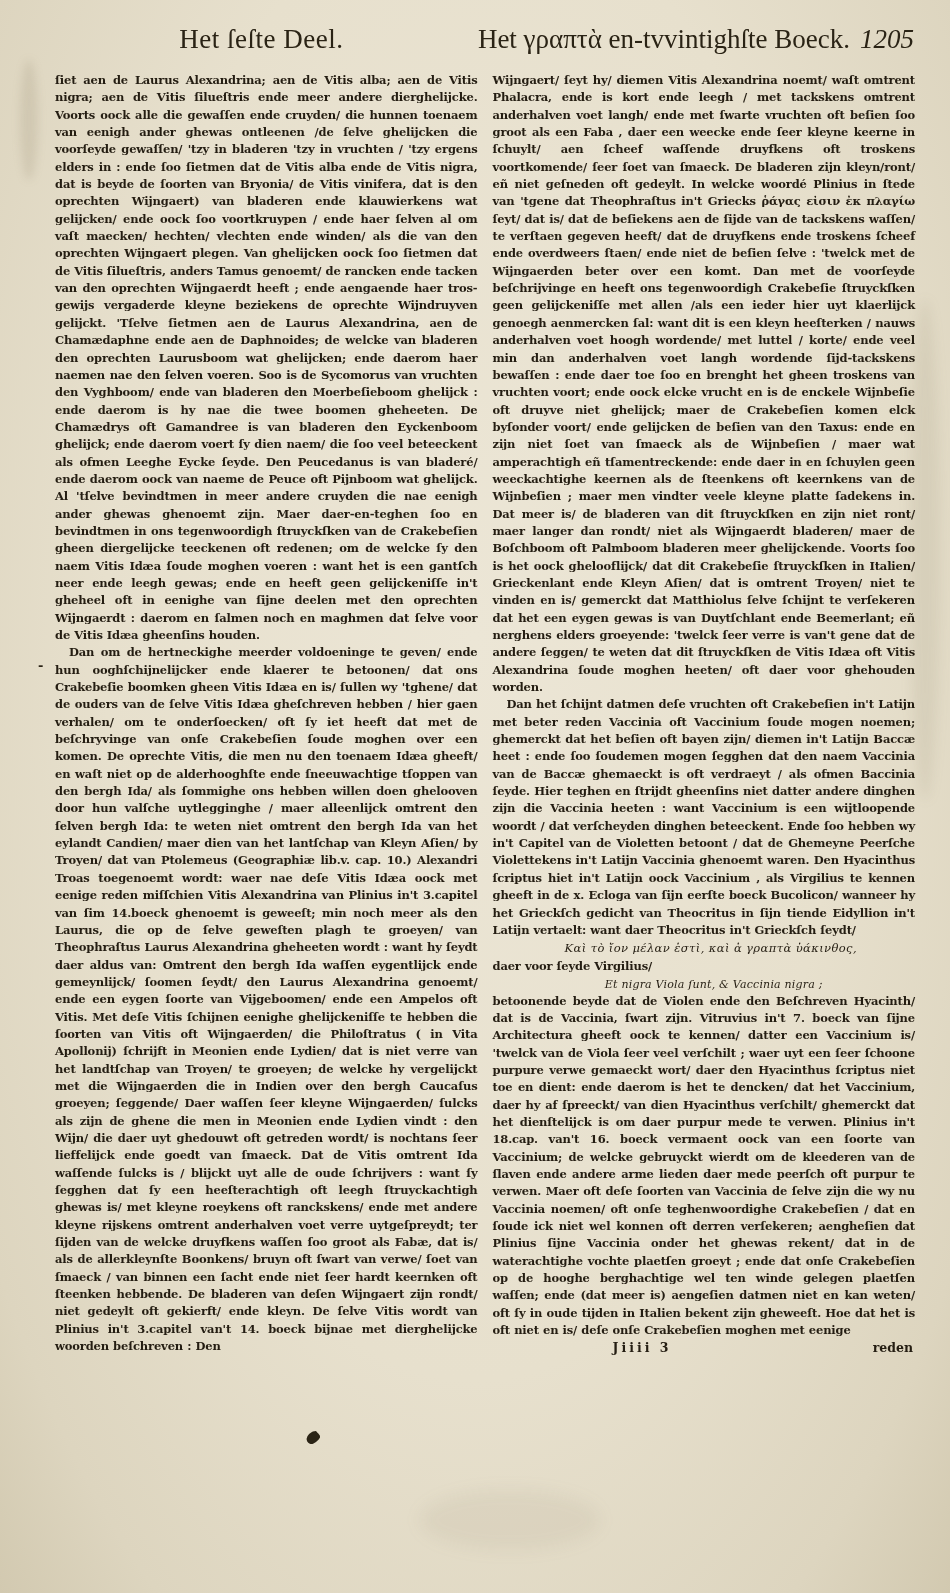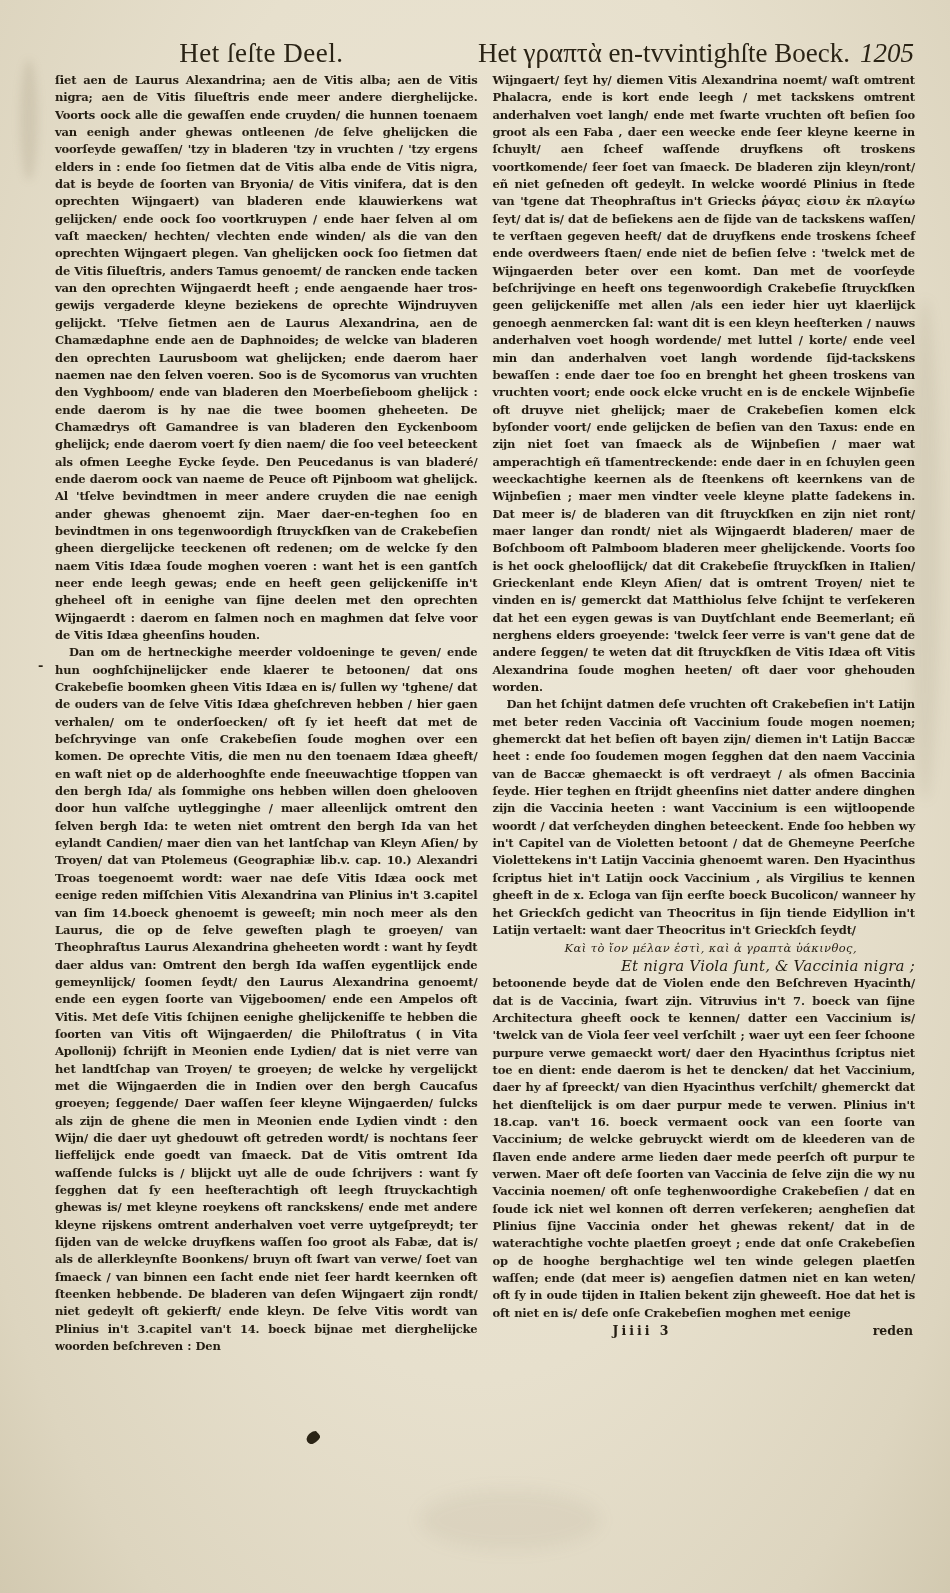--- a/index.html
+++ b/index.html
@@ -12,21 +12,21 @@
     overflow:hidden;
     font-family:"DejaVu Serif","Liberation Serif",serif;
     color:#241d12;
   }
   .stain{position:absolute;border-radius:50%;pointer-events:none;}
   .stain.s1{left:20px;top:60px;width:18px;height:120px;background:rgba(120,105,80,.14);filter:blur(4px);}
   .stain.s2{left:910px;top:300px;width:30px;height:500px;background:rgba(120,105,80,.10);filter:blur(6px);}
   .stain.s3{left:420px;top:1490px;width:180px;height:60px;background:rgba(130,115,88,.08);filter:blur(8px);}
 
   .header{
-    position:absolute;top:38px;left:55px;right:36px;
+    position:absolute;top:24px;left:55px;right:36px;
     display:flex;align-items:baseline;
     font-family:"Liberation Serif","DejaVu Serif",serif;
     font-size:27px;color:#2a2315;
   }
   .header .left-title{width:420px;text-align:center;letter-spacing:.5px;}
   .header .right-title{flex:1;text-align:left;padding-left:10px;white-space:nowrap;}
   .header .pagenum{padding-left:10px;font-style:italic;}
 
   .columns{
     position:absolute;top:72px;left:55px;right:35px;bottom:110px;
@@ -43,23 +43,23 @@
   }
   .indent{text-indent:14px;}
   .greek-line{
     font-weight:normal;font-style:italic;
     font-size:11.5px;line-height:19px;
     padding-left:14px;letter-spacing:.4px;
     text-align:center;
   }
   .latin-line{
     font-weight:normal;font-style:italic;
-    font-size:15px;line-height:17px;
+    font-size:11px;line-height:17px;
     padding-left:20px;letter-spacing:.2px;
-    text-align:right;
+    text-align:center;
   }
   .sig-row{
     position:relative;height:18px;margin-top:1px;
     font-size:12.5px;font-weight:bold;
   }
   .sig-row .signature{position:absolute;left:120px;letter-spacing:3px;}
   .sig-row .catchword{position:absolute;right:2px;}
   .margin-dash{
     position:absolute;left:38px;top:658px;
     font-weight:bold;font-size:13px;color:#2a2315;
@@ -94,20 +94,21 @@
 
     <div class="col">
       <p class="body-text">ſiet aen de Laurus Alexandrina; aen de Vitis alba; aen de Vitis nigra; aen de Vitis ſilueſtris ende meer andere dierghelijcke. Voorts oock alle die gewaſſen ende cruyden/ die hunnen toenaem van eenigh ander ghewas ontleenen /de ſelve ghelijcken die voorſeyde gewaſſen/ 'tzy in bladeren 'tzy in vruchten / 'tzy ergens elders in : ende ſoo ſietmen dat de Vitis alba ende de Vitis nigra, dat is beyde de ſoorten van Bryonia/ de Vitis vinifera, dat is den oprechten Wijngaert) van bladeren ende klauwierkens wat gelijcken/ ende oock ſoo voortkruypen / ende haer ſelven al om vaſt maecken/ hechten/ vlechten ende winden/ als die van den oprechten Wijngaert plegen. Van ghelijcken oock ſoo ſietmen dat de Vitis ſilueſtris, anders Tamus genoemt/ de rancken ende tacken van den oprechten Wijngaerdt heeft ; ende aengaende haer tros-gewijs vergaderde kleyne beziekens de oprechte Wijndruyven gelijckt. 'Tſelve ſietmen aen de Laurus Alexandrina, aen de Chamædaphne ende aen de Daphnoides; de welcke van bladeren den oprechten Laurusboom wat ghelijcken; ende daerom haer naemen nae den ſelven voeren. Soo is de Sycomorus van vruchten den Vyghboom/ ende van bladeren den Moerbeſieboom ghelijck : ende daerom is hy nae die twee boomen gheheeten. De Chamædrys oft Gamandree is van bladeren den Eyckenboom ghelijck; ende daerom voert ſy dien naem/ die ſoo veel beteeckent als ofmen Leeghe Eycke ſeyde. Den Peucedanus is van bladeré/ ende daerom oock van naeme de Peuce oft Pijnboom wat ghelijck. Al 'tſelve bevindtmen in meer andere cruyden die nae eenigh ander ghewas ghenoemt zijn. Maer daer-en-teghen ſoo en bevindtmen in ons tegenwoordigh ſtruyckſken van de Crakebeſien gheen diergelijcke teeckenen oft redenen; om de welcke ſy den naem Vitis Idæa ſoude moghen voeren : want het is een gantſch neer ende leegh gewas; ende en heeft geen gelijckeniſſe in't gheheel oft in eenighe van ſijne deelen met den oprechten Wijngaerdt : daerom en ſalmen noch en maghmen dat ſelve voor de Vitis Idæa gheenſins houden.</p>
       <p class="body-text indent">Dan om de hertneckighe meerder voldoeninge te geven/ ende hun ooghſchijnelijcker ende klaerer te betoonen/ dat ons Crakebeſie boomken gheen Vitis Idæa en is/ ſullen wy 'tghene/ dat de ouders van de ſelve Vitis Idæa gheſchreven hebben / hier gaen verhalen/ om te onderſoecken/ oft ſy iet heeft dat met de beſchryvinge van onſe Crakebeſien ſoude moghen over een komen. De oprechte Vitis, die men nu den toenaem Idæa gheeft/ en waſt niet op de alderhooghſte ende ſneeuwachtige tſoppen van den bergh Ida/ als ſommighe ons hebben willen doen ghelooven door hun valſche uytlegginghe / maer alleenlijck omtrent den ſelven bergh Ida: te weten niet omtrent den bergh Ida van het eylandt Candien/ maer dien van het lantſchap van Kleyn Aſien/ by Troyen/ dat van Ptolemeus (Geographiæ lib.v. cap. 10.) Alexandri Troas toegenoemt wordt: waer nae deſe Vitis Idæa oock met eenige reden miſſchien Vitis Alexandrina van Plinius in't 3.capitel van ſim 14.boeck ghenoemt is geweeſt; min noch meer als den Laurus, die op de ſelve geweſten plagh te groeyen/ van Theophraſtus Laurus Alexandrina gheheeten wordt : want hy ſeydt daer aldus van: Omtrent den bergh Ida waſſen eygentlijck ende gemeynlijck/ ſoomen ſeydt/ den Laurus Alexandrina genoemt/ ende een eygen ſoorte van Vijgeboomen/ ende een Ampelos oft Vitis. Met deſe Vitis ſchijnen eenighe ghelijckeniſſe te hebben die ſoorten van Vitis oft Wijngaerden/ die Philoſtratus ( in Vita Apollonij) ſchrijft in Meonien ende Lydien/ dat is niet verre van het landtſchap van Troyen/ te groeyen; de welcke hy vergelijckt met die Wijngaerden die in Indien over den bergh Caucaſus groeyen; ſeggende/ Daer waſſen ſeer kleyne Wijngaerden/ ſulcks als zijn de ghene die men in Meonien ende Lydien vindt : den Wijn/ die daer uyt ghedouwt oft getreden wordt/ is nochtans ſeer lieffelijck ende goedt van ſmaeck. Dat de Vitis omtrent Ida waſſende ſulcks is / blijckt uyt alle de oude ſchrijvers : want ſy ſegghen dat ſy een heeſterachtigh oft leegh ſtruyckachtigh ghewas is/ met kleyne roeykens oft ranckskens/ ende met andere kleyne rijskens omtrent anderhalven voet verre uytgeſpreydt; ter ſijden van de welcke druyfkens waſſen ſoo groot als Fabæ, dat is/ als de allerkleynſte Boonkens/ bruyn oft ſwart van verwe/ ſoet van ſmaeck / van binnen een ſacht ende niet ſeer hardt keernken oft ſteenken hebbende. De bladeren van deſen Wijngaert zijn rondt/ niet gedeylt oft gekierft/ ende kleyn. De ſelve Vitis wordt van Plinius in't 3.capitel van't 14. boeck bijnae met dierghelijcke woorden beſchreven : Den</p>
     </div>
 
     <div class="col">
       <p class="body-text">Wijngaert/ ſeyt hy/ diemen Vitis Alexandrina noemt/ waſt omtrent Phalacra, ende is kort ende leegh / met tackskens omtrent anderhalven voet langh/ ende met ſwarte vruchten oft beſien ſoo groot als een Faba , daer een weecke ende ſeer kleyne keerne in ſchuylt/ aen ſcheef waſſende druyfkens oft troskens voortkomende/ ſeer ſoet van ſmaeck. De bladeren zijn kleyn/ront/ eñ niet geſneden oft gedeylt. In welcke woordé Plinius in ſtede van 'tgene dat Theophraſtus in't Griecks ῥάγας εἰσιν ἐκ πλαγίω ſeyt/ dat is/ dat de beſiekens aen de ſijde van de tackskens waſſen/ te verſtaen gegeven heeft/ dat de druyfkens ende troskens ſcheef ende overdweers ſtaen/ ende niet de beſien ſelve : 'twelck met de Wijngaerden beter over een komt. Dan met de voorſeyde beſchrijvinge en heeft ons tegenwoordigh Crakebeſie ſtruyckſken geen gelijckeniſſe met allen /als een ieder hier uyt klaerlijck genoegh aenmercken ſal: want dit is een kleyn heeſterken / nauws anderhalven voet hoogh wordende/ met luttel / korte/ ende veel min dan anderhalven voet langh wordende ſijd-tackskens bewaſſen : ende daer toe ſoo en brenght het gheen troskens van vruchten voort; ende oock elcke vrucht en is de enckele Wijnbeſie oft druyve niet ghelijck; maer de Crakebeſien komen elck byſonder voort/ ende gelijcken de beſien van den Taxus: ende en zijn niet ſoet van ſmaeck als de Wijnbeſien / maer wat amperachtigh eñ tſamentreckende: ende daer in en ſchuylen geen weeckachtighe keernen als de ſteenkens oft keernkens van de Wijnbeſien ; maer men vindter veele kleyne platte ſadekens in. Dat meer is/ de bladeren van dit ſtruyckſken en zijn niet ront/ maer langer dan rondt/ niet als Wijngaerdt bladeren/ maer de Boſchboom oft Palmboom bladeren meer ghelijckende. Voorts ſoo is het oock ghelooflijck/ dat dit Crakebeſie ſtruyckſken in Italien/ Grieckenlant ende Kleyn Aſien/ dat is omtrent Troyen/ niet te vinden en is/ gemerckt dat Matthiolus ſelve ſchijnt te verſekeren dat het een eygen gewas is van Duytſchlant ende Beemerlant; eñ nerghens elders groeyende: 'twelck ſeer verre is van't gene dat de andere ſeggen/ te weten dat dit ſtruyckſken de Vitis Idæa oft Vitis Alexandrina ſoude moghen heeten/ oft daer voor ghehouden worden.</p>
       <p class="body-text indent">Dan het ſchijnt datmen deſe vruchten oft Crakebeſien in't Latijn met beter reden Vaccinia oft Vaccinium ſoude mogen noemen; ghemerckt dat het beſien oft bayen zijn/ diemen in't Latijn Baccæ heet : ende ſoo ſoudemen mogen ſegghen dat den naem Vaccinia van de Baccæ ghemaeckt is oft verdraeyt / als ofmen Baccinia ſeyde. Hier teghen en ſtrijdt gheenſins niet datter andere dinghen zijn die Vaccinia heeten : want Vaccinium is een wijtloopende woordt / dat verſcheyden dinghen beteeckent. Ende ſoo hebben wy in't Capitel van de Violetten betoont / dat de Ghemeyne Peerſche Violettekens in't Latijn Vaccinia ghenoemt waren. Den Hyacinthus ſcriptus hiet in't Latijn oock Vaccinium , als Virgilius te kennen gheeft in de x. Ecloga van ſijn eerſte boeck Bucolicon/ wanneer hy het Grieckſch gedicht van Theocritus in ſijn tiende Eidyllion in't Latijn vertaelt: want daer Theocritus in't Grieckſch ſeydt/</p>
       <div class="greek-line">Καὶ τὸ ἴον μέλαν ἐστὶ, καὶ ἁ γραπτὰ ὑάκινθος,</div>
+      <div class="body-text" style="text-align:left;">daer voor ſeyde Virgilius/</div>
       <div class="latin-line">Et nigra Viola ſunt, &amp; Vaccinia nigra ;</div>
       <p class="body-text">betoonende beyde dat de Violen ende den Beſchreven Hyacinth/ dat is de Vaccinia, ſwart zijn. Vitruvius in't 7. boeck van ſijne Architectura gheeft oock te kennen/ datter een Vaccinium is/ 'twelck van de Viola ſeer veel verſchilt ; waer uyt een ſeer ſchoone purpure verwe gemaeckt wort/ daer den Hyacinthus ſcriptus niet toe en dient: ende daerom is het te dencken/ dat het Vaccinium, daer hy af ſpreeckt/ van dien Hyacinthus verſchilt/ ghemerckt dat het dienſtelijck is om daer purpur mede te verwen. Plinius in't 18.cap. van't 16. boeck vermaent oock van een ſoorte van Vaccinium; de welcke gebruyckt wierdt om de kleederen van de ſlaven ende andere arme lieden daer mede peerſch oft purpur te verwen. Maer oft deſe ſoorten van Vaccinia de ſelve zijn die wy nu Vaccinia noemen/ oft onſe teghenwoordighe Crakebeſien / dat en ſoude ick niet wel konnen oft derren verſekeren; aengheſien dat Plinius ſijne Vaccinia onder het ghewas rekent/ dat in de waterachtighe vochte plaetſen groeyt ; ende dat onſe Crakebeſien op de hooghe berghachtige wel ten winde gelegen plaetſen waſſen; ende (dat meer is) aengeſien datmen niet en kan weten/ oft ſy in oude tijden in Italien bekent zijn gheweeſt. Hoe dat het is oft niet en is/ deſe onſe Crakebeſien moghen met eenige</p>
       <div class="sig-row">
         <span class="signature">Jiiii 3</span>
         <span class="catchword">reden</span>
       </div>
     </div>
 
   </div>
 

